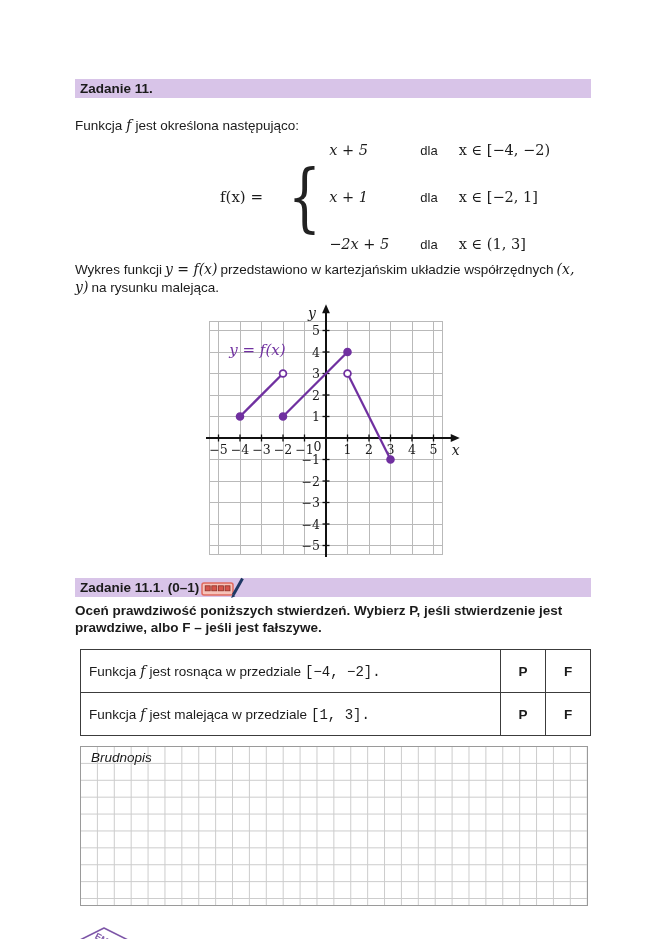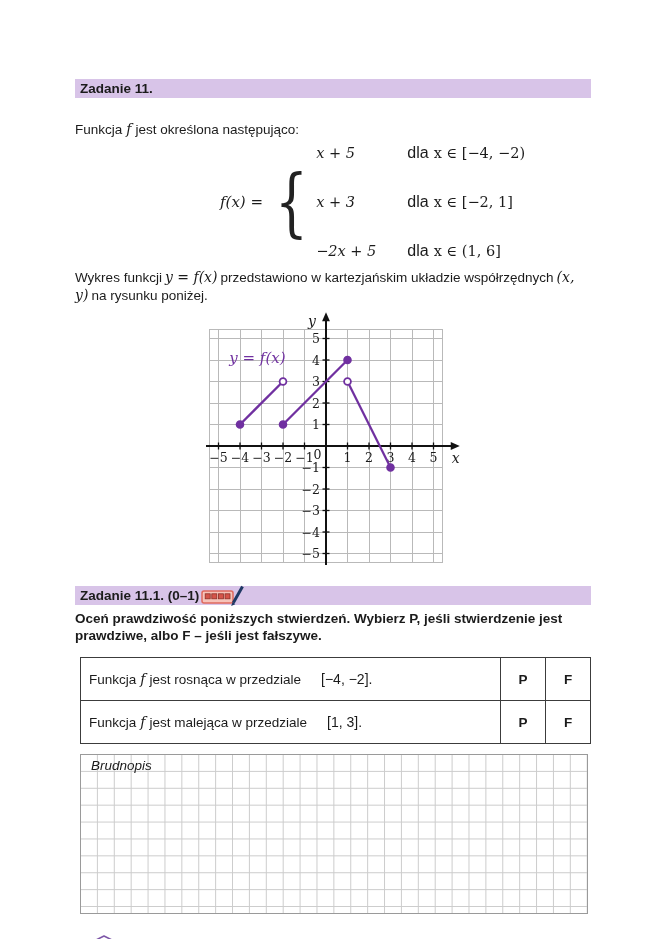--- a/index.html
+++ b/index.html
@@ -2,44 +2,44 @@
 <html><head>
 <meta charset="utf-8">
 <style>
   html,body{margin:0;padding:0;background:#fff;}
   .page{position:relative;width:664px;height:939px;background:#ffffff;overflow:hidden;
         font-family:"Liberation Sans",sans-serif;font-size:13.5px;color:#1b1b1b;border-radius:29px;}
   .content{margin-left:75px;width:516px;padding-top:79px;}
   .band{background:#D8C4E8;height:19px;line-height:19px;padding-left:5px;
         font-weight:bold;font-size:13.5px;}
   p{margin:0;}
-  .intro{margin-top:23px;line-height:16px;}
+  .intro{margin-top:17px;line-height:21px;}
   .mf{font-family:"DejaVu Serif",serif;font-style:italic;font-size:14px;margin:0 4px;}
   
   .piecewise{display:flex;align-items:center;margin:6px 0 0 145px;}
-  .lhs{font-family:"DejaVu Serif",serif;font-style:italic;font-size:15px;margin-right:5px;white-space:nowrap;}
+  .lhs{font-family:"DejaVu Serif",serif;font-size:15px;margin-right:18px;white-space:nowrap;}
   .brace{font-family:"DejaVu Serif",serif;font-size:74px;line-height:72px;font-weight:300;
          transform:scaleX(.7);transform-origin:center;display:inline-block;margin-right:1px;color:#222;}
   .pw-rows{display:grid;grid-template-columns:max-content max-content;column-gap:8px;row-gap:7px;align-items:baseline;gap:31px;}
   .expr{font-family:"DejaVu Serif",serif;font-style:italic;font-size:14.5px;white-space:nowrap;}
   .cond{white-space:nowrap;}
-  .dla{font-family:"Liberation Sans",sans-serif;font-size:16px;margin-right:5px;}
+  .dla{font-family:"Liberation Sans",sans-serif;font-size:13px;margin-right:21px;}
   .cmath{font-family:"DejaVu Serif",serif;font-size:14.5px;}
   .graph-intro{margin-top:9px;line-height:16.5px;}
   .gi-math{font-family:"DejaVu Serif",serif;font-style:italic;font-size:14px;margin:0 3px;}
   .graph-wrap{margin:5px 0 0 118px;line-height:0;}
   
   .band2{margin-top:21px;position:relative;overflow:visible;}
   .card-icon{position:absolute;left:126px;top:-3px;}
   .instr{margin-top:5px;font-weight:bold;line-height:17px;}
   .pf-table{margin:13px 0 0 5px;border-collapse:collapse;width:511px;}
   .pf-table td{border:1px solid #3c3c3c;height:40px;font-size:13.5px;}
   td.stmt{padding-left:8px;}
   td.pf{width:42px;text-align:center;font-weight:bold;}
-  .interval{font-family:Liberation Sans, sans-serif;font-size:14px;margin-left:20px;}
+  .interval{font-family:Liberation Mono, monospace;font-size:14px;margin-left:4px;}
   
   .brudnopis{margin:10px 0 16px 5px;width:506px;height:158px;border:1px solid #9a9a9a;
     background-image:linear-gradient(to right,#cccccc 1px,transparent 1px),
                      linear-gradient(to bottom,#cccccc 1px,transparent 1px);
     background-size:16.9px 16.9px;background-position:-1px -1px;}
   .brud-label{font-style:italic;padding:3px 0 0 10px;font-size:13.5px;}
   
   .footer{position:relative;height:72px;margin-top:11px;width:516px;}
   .logo{position:absolute;left:-3px;top:0;}
   .page-num{position:absolute;left:0;right:0;top:9px;text-align:center;font-size:13.5px;}
@@ -56,28 +56,28 @@
     </div>
 
     <p class="intro"><span>Funkcja</span><span class="mf">f</span><span>jest określona następująco:</span></p>
 
     <div class="piecewise">
       <span class="lhs">f(x) =</span>
       <span class="brace">{</span>
       <div class="pw-rows">
         <span class="expr">x + 5</span>
         <span class="cond"><span class="dla">dla</span><span class="cmath">x ∈ [−4, −2)</span></span>
-        <span class="expr">x + 3</span>
+        <span class="expr">x + 1</span>
         <span class="cond"><span class="dla">dla</span><span class="cmath">x ∈ [−2, 1]</span></span>
         <span class="expr">−2x + 5</span>
-        <span class="cond"><span class="dla">dla</span><span class="cmath">x ∈ (1, 6]</span></span>
+        <span class="cond"><span class="dla">dla</span><span class="cmath">x ∈ (1, 3]</span></span>
       </div>
     </div>
 
-    <p class="graph-intro"><span>Wykres funkcji</span><span class="gi-math">y = f(x)</span><span>przedstawiono w kartezjańskim układzie współrzędnych</span><span class="gi-math">(x, y)</span><span>na rysunku poniżej.</span></p>
+    <p class="graph-intro"><span>Wykres funkcji</span><span class="gi-math">y = f(x)</span><span>przedstawiono w kartezjańskim układzie współrzędnych</span><span class="gi-math">(x, y)</span><span>na rysunku malejąca.</span></p>
 
     <div class="graph-wrap">
       <svg width="272" height="256" viewBox="0 0 272 256" xmlns="http://www.w3.org/2000/svg">
           <line x1="25.5" y1="253.53" x2="25.5" y2="20.47" stroke="#b9b9b9" stroke-width="1" shape-rendering="crispEdges"></line>
           <line x1="16.47" y1="244.5" x2="249.53" y2="244.5" stroke="#b9b9b9" stroke-width="1" shape-rendering="crispEdges"></line>
           <line x1="47" y1="253.53" x2="47" y2="20.47" stroke="#b9b9b9" stroke-width="1" shape-rendering="crispEdges"></line>
           <line x1="16.47" y1="223" x2="249.53" y2="223" stroke="#b9b9b9" stroke-width="1" shape-rendering="crispEdges"></line>
           <line x1="68.5" y1="253.53" x2="68.5" y2="20.47" stroke="#b9b9b9" stroke-width="1" shape-rendering="crispEdges"></line>
           <line x1="16.47" y1="201.5" x2="249.53" y2="201.5" stroke="#b9b9b9" stroke-width="1" shape-rendering="crispEdges"></line>
           <line x1="90" y1="253.53" x2="90" y2="20.47" stroke="#b9b9b9" stroke-width="1" shape-rendering="crispEdges"></line>

